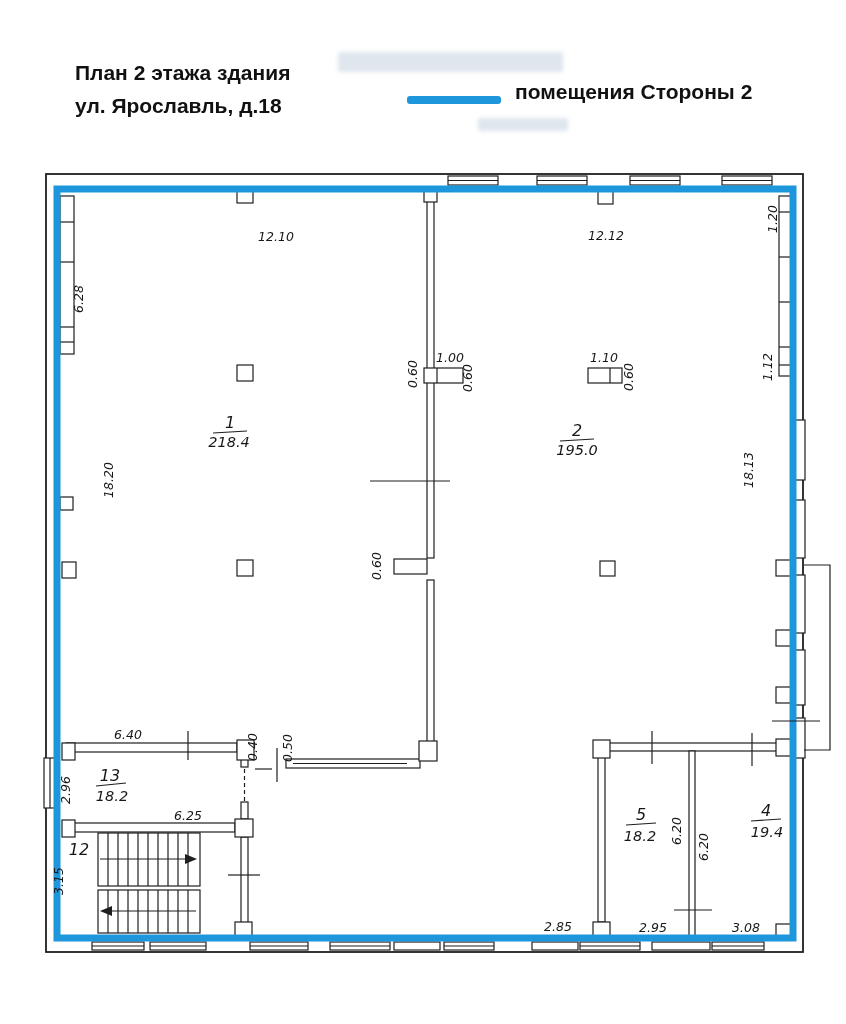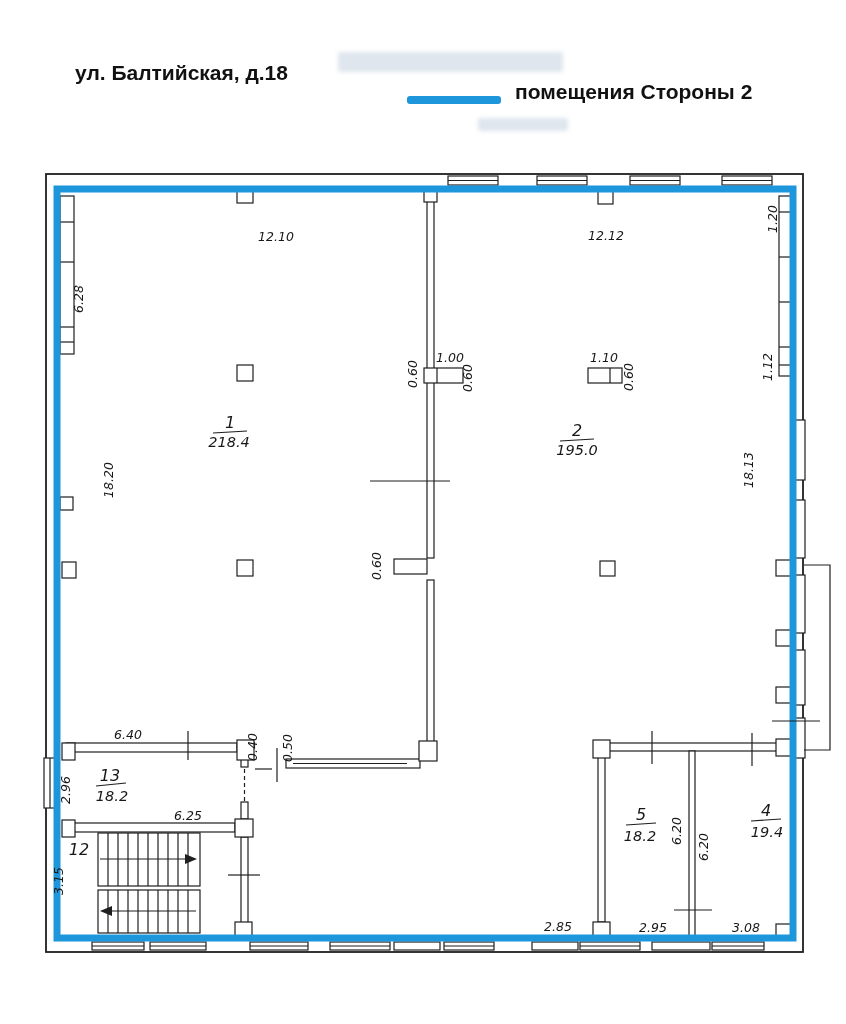--- a/index.html
+++ b/index.html
@@ -27,21 +27,22 @@
   .wf{stroke:#1f1f1f;stroke-width:1.2;fill:#ffffff;}
   .frame{stroke:#1f1f1f;stroke-width:1.8;fill:none;}
 </style>
 </head>
 <body>
 
 <div class="ghost ghost-a"></div>
 <div class="ghost ghost-b"></div>
 
 <div class="title-block">
-  <div>ул. Балтийская, д.18</div>
+  <div>План 2 этажа здания</div>
+  <div>ул. Ярославль, д.18</div>
 </div>
 
 <div class="legend">
   <div class="legend-swatch"></div>
   <div class="legend-label">помещения Стороны 2</div>
 </div>
 
 <svg class="plan" width="846" height="1024" viewBox="0 0 846 1024">
 
   <g>

